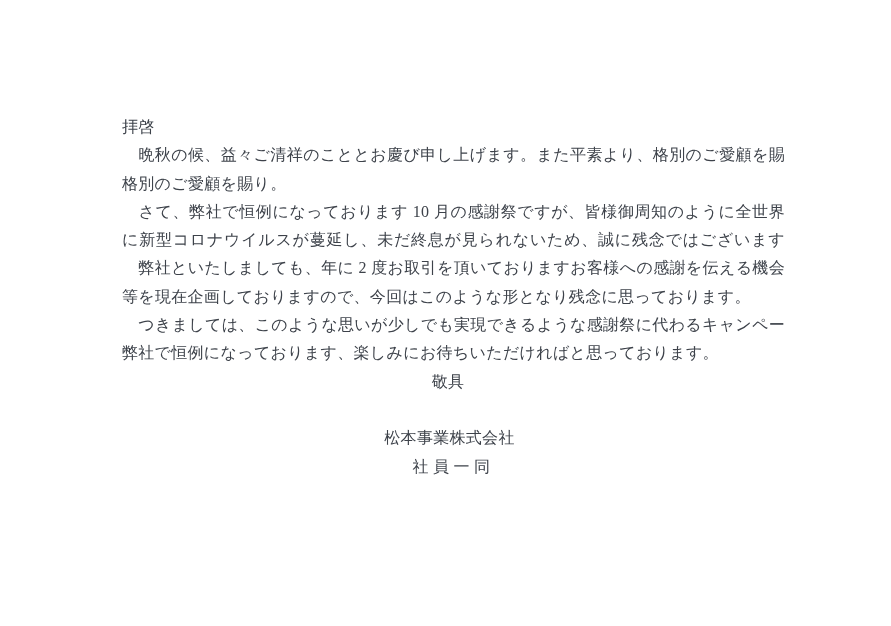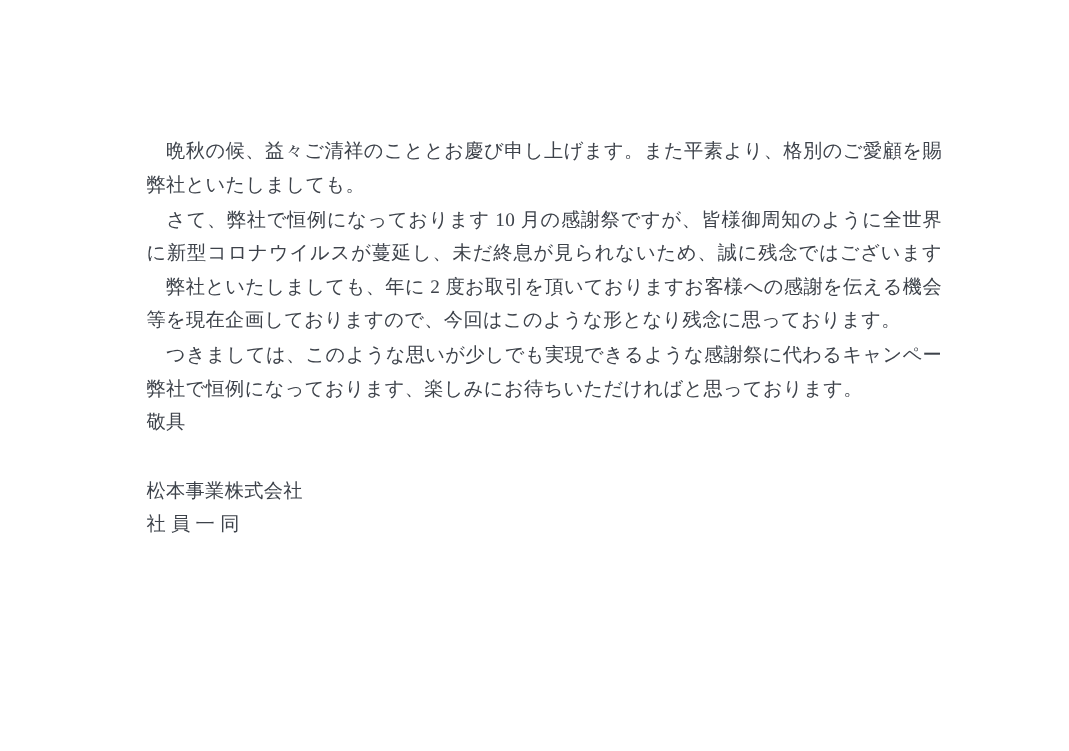--- a/index.html
+++ b/index.html
@@ -28,44 +28,45 @@
     height: 28.3px;
     overflow: hidden;
     white-space: nowrap;
   }
   .line.fill {
     white-space: normal;
     text-align: justify;
     text-align-last: justify;
   }
   .line.right {
-    text-align: left;
+    text-align: center;
   }
   .line.closing {
     padding-right: 11px;
   }
   .line.company {
     padding-right: 8px;
   }
   .line.staff {
     letter-spacing: 4.5px;
   }
   .line.blank {
     
   }
 </style>
 </head>
 <body>
 
 <div class="letter-content">
 
+  <div class="line">拝啓</div>
 
   <div class="line fill">　晩秋の候、益々ご清祥のこととお慶び申し上げます。また平素より、格別のご愛顧を賜り</div>
 
-  <div class="line">弊社といたしましても。</div>
+  <div class="line">格別のご愛顧を賜り。</div>
 
   <div class="line fill">　さて、弊社で恒例になっております 10 月の感謝祭ですが、皆様御周知のように全世界的</div>
 
   <div class="line fill">に新型コロナウイルスが蔓延し、未だ終息が見られないため、誠に残念ではございますが、</div>
 
 
   <div class="line fill">　弊社といたしましても、年に 2 度お取引を頂いておりますお客様への感謝を伝える機会</div>
 
   <div class="line">等を現在企画しておりますので、今回はこのような形となり残念に思っております。</div>
 

